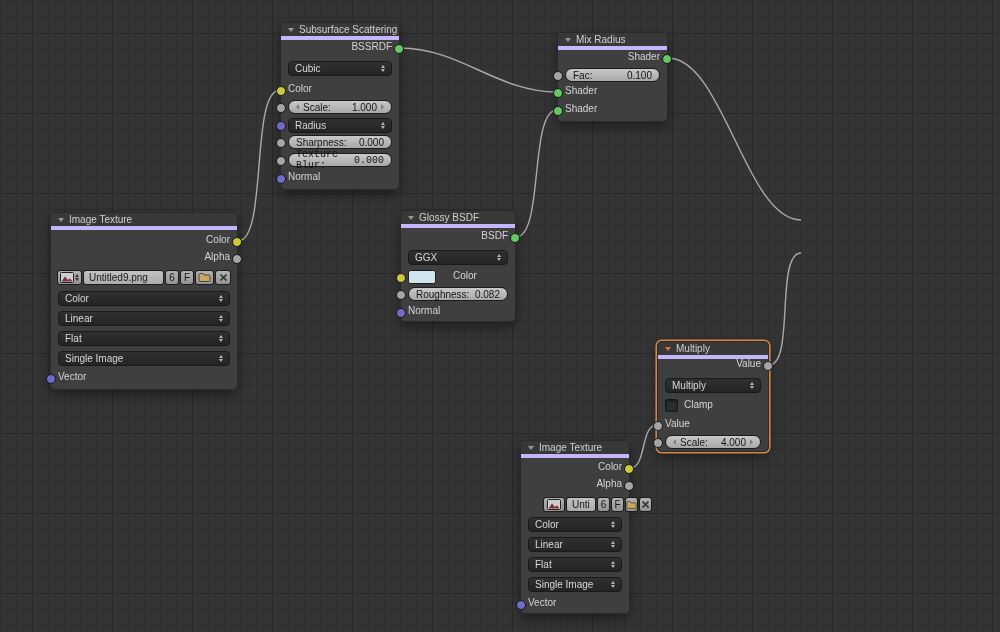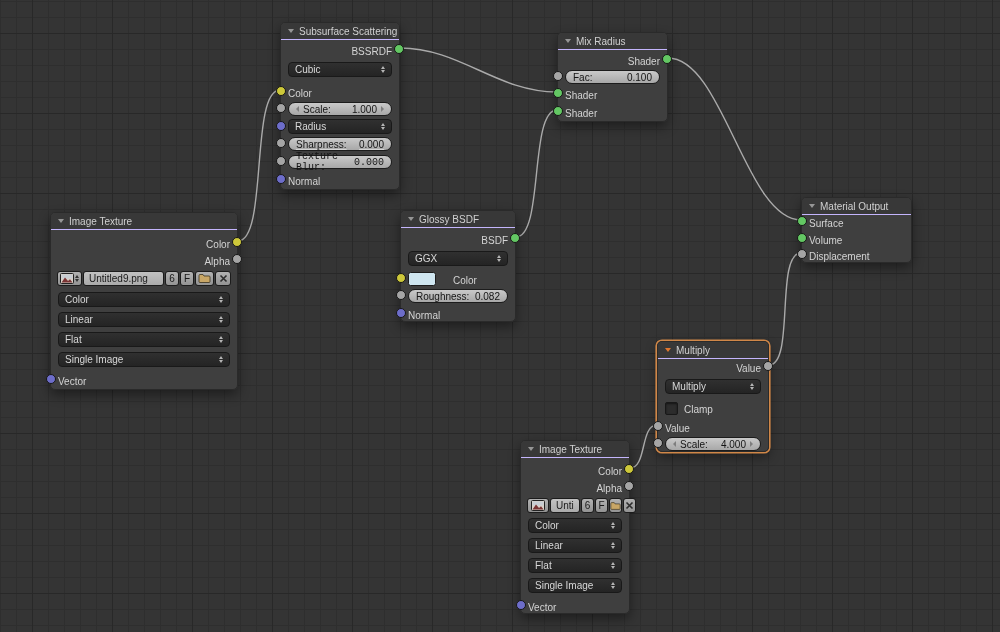--- a/index.html
+++ b/index.html
@@ -15,28 +15,28 @@
     background-position:32px 33px,32px 33px,0 1px,0 1px;
     font-family:"Liberation Sans",sans-serif;font-size:10px;color:#d4d4d4;
   }
   svg.wires{position:absolute;left:0;top:0;pointer-events:none;z-index:1;}
   .wire{fill:none;stroke:#aaa;stroke-width:1.4px;}
 
   .node{position:absolute;background:rgba(64,64,64,0.97);border:1px solid #2a2a2a;
     border-radius:5px;box-shadow:0 5px 12px rgba(0,0,0,0.42);box-sizing:border-box;z-index:2;}
   .node.selected{box-shadow:0 0 0 1.6px var(--sel,#d08748),0 5px 12px rgba(0,0,0,0.42);padding-left:7px;}
   .header{position:absolute;left:0;right:0;top:0;height:17px;background:#383838;
-    border-bottom:1px solid #c4b5fd;border-radius:4px 4px 0 0;display:flex;align-items:center;
+    border-bottom:4px solid #c4b5fd;border-radius:4px 4px 0 0;display:flex;align-items:center;
     gap:5px;padding:0 7px;box-sizing:border-box;}
   .title{color:#d0d0d0;white-space:nowrap;}
   .tri{width:0;height:0;border-left:3.5px solid transparent;border-right:3.5px solid transparent;
     border-top:4.5px solid #969696;flex:none;}
   .tri.orange{border-top-color:#e0772f;}
 
-  .row{position:absolute;left:0;right:0;height:16px;display:flex;align-items:flex-end;
+  .row{position:absolute;left:0;right:0;height:16px;display:flex;align-items:flex-start;
     padding:0 7px;box-sizing:border-box;}
   .row.right{justify-content:flex-end;}
   .lbl{color:#d4d4d4;white-space:nowrap;}
 
   .sock{position:absolute;width:8px;height:8px;border-radius:50%;border:1px solid #161616;
     top:50%;transform:translateY(-50%);box-sizing:content-box;background:#888;}
   .sock.in{left:-5px;} .sock.out{right:-5px;}
 
   .menu{flex:1;height:15px;background:linear-gradient(#303030,#242424);border:1px solid #191919;
     border-radius:4px;display:flex;align-items:center;padding:0 6px;color:#d8d8d8;box-sizing:border-box;}
@@ -201,21 +201,21 @@
     <div class="row" style="top:95px;">
       <span class="sock in" style="background: rgb(109, 109, 201);"></span>
       <span class="menu">
         <span>Radius</span>
         <span class="updown">
             <i class="tu"></i>
             <i class="td"></i>
           </span>
       </span>
     </div>
-    <div class="row" style="top:112px;text-decoration:underline;">
+    <div class="row" style="top:112px;">
       <span class="sock in" style="background: rgb(165, 165, 165);"></span>
       <span class="slider">
         <span>Sharpness:</span>
         <span class="val">0.000</span>
       </span>
     </div>
     <div class="row" style="top:130px;font-family:Liberation Mono, monospace;">
       <span class="sock in" style="background: rgb(165, 165, 165);"></span>
       <span class="slider">
         <span>Texture Blur:</span>
@@ -283,38 +283,20 @@
         <span>Roughness:</span>
         <span class="val">0.082</span>
       </span>
     </div>
     <div class="row" style="top:94px;">
       <span class="sock in" style="background: rgb(109, 109, 201);"></span>
       <span class="lbl">Normal</span>
     </div>
   </div>
 
-  <div class="node" id="n-out">
-    <div class="header">
-      <span class="tri"></span>
-      <span class="title">Material Output</span>
-    </div>
-    <div class="row" style="top:15px;">
-      <span class="sock in" style="background: rgb(99, 199, 99);"></span>
-      <span class="lbl">Surface</span>
-    </div>
-    <div class="row" style="top:32px;">
-      <span class="sock in" style="background: rgb(99, 199, 99);"></span>
-      <span class="lbl">Volume</span>
-    </div>
-    <div class="row" style="top:48px;">
-      <span class="sock in" style="background: rgb(165, 165, 165);"></span>
-      <span class="lbl">Displacement</span>
-    </div>
-  </div>
 
   <div class="node selected" id="n-math" style="--sel: #d08748;">
     <div class="header">
       <span class="tri orange"></span>
       <span class="title">Multiply</span>
     </div>
     <div class="row right" style="top:16px;">
       <span class="lbl">Value</span>
       <span class="sock out" style="background: rgb(165, 165, 165);"></span>
     </div>
@@ -352,21 +334,21 @@
       <span class="title">Image Texture</span>
     </div>
     <div class="row right" style="top:20px;">
       <span class="lbl">Color</span>
       <span class="sock out" style="background: rgb(205, 200, 58);"></span>
     </div>
     <div class="row right" style="top:37px;">
       <span class="lbl">Alpha</span>
       <span class="sock out" style="background: rgb(165, 165, 165);"></span>
     </div>
-    <div class="row imgrow" style="top:56px;">
+    <div class="row imgrow" style="top:56px;margin-left:16px;">
       <span class="ibtn icon-btn" style="width:22px;">
         <svg width="14" height="11" viewBox="0 0 14 11">
           <rect x="0.5" y="0.5" width="13" height="10" rx="1" fill="#d8d0c8" stroke="#222"></rect>
           <rect x="1.5" y="1.5" width="11" height="4" fill="#c8cdd3"></rect>
           <path d="M1.5 9.5 L5 4.5 L8 8 L10 6.2 L12.5 9.5 Z" fill="#7a3434"></path>
         </svg>
       </span>
       <span class="ibtn field narrow">Unti</span>
       <span class="ibtn w12">6</span>
       <span class="ibtn w12">F</span>

